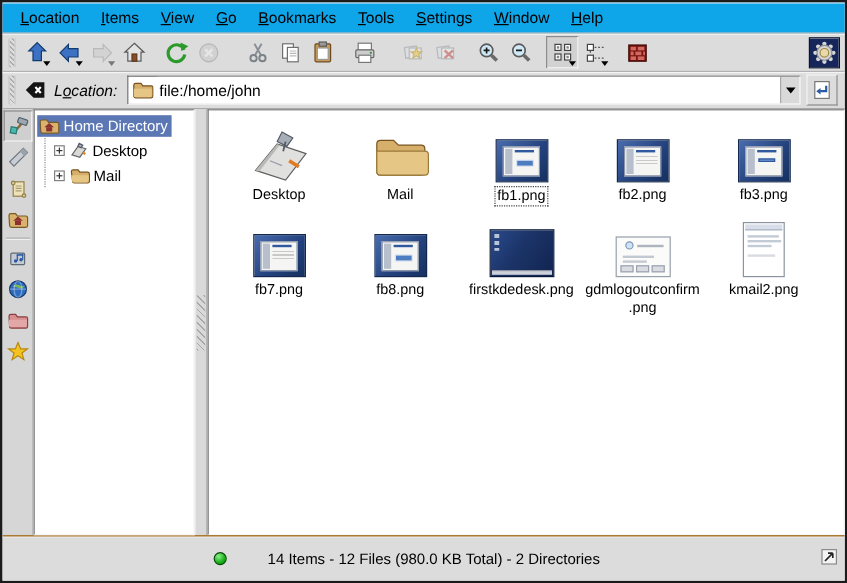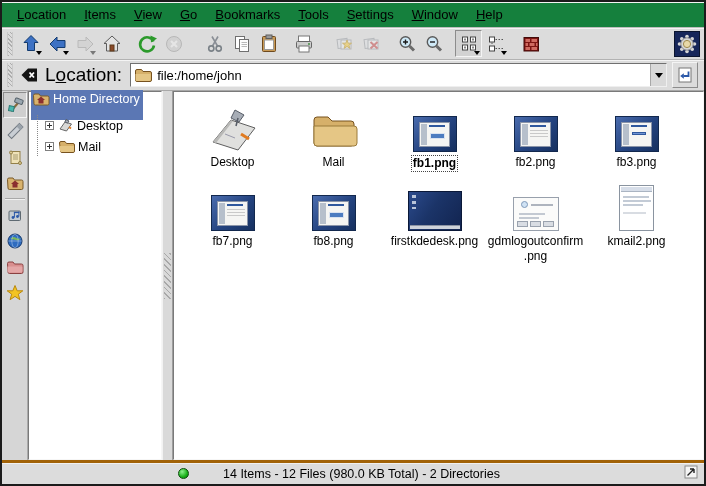--- a/index.html
+++ b/index.html
@@ -8,79 +8,79 @@
     width:706px;height:486px;
     background:#dcdcdc;
     border:2px solid #1b1b1b;
     font-family:"Liberation Sans","DejaVu Sans",sans-serif;
     color:#000;
     display:flex;flex-direction:column;
     position:relative;overflow:hidden;
   }
   
   .menubar{height:26px;display:flex;align-items:center;padding-left:6px;
-    background:#15803d;border-bottom:1px solid #bdbdbd;box-shadow:inset 0 1px 0 #f4f4f4;}
+    background:#0ea5e9;border-bottom:1px solid #bdbdbd;box-shadow:inset 0 1px 0 #f4f4f4;}
   .menu-item{display:inline-block;padding:3px 9px;font-size:13px;cursor:default;}
   .menu-item::first-letter{text-decoration:underline;}
   
   .toolbar{height:32px;display:flex;align-items:center;padding:2px 4px;
     background:#dcdcdc;border-bottom:1px solid #b2b2b2;box-shadow:inset 0 1px 0 #f4f4f4;}
   .handle{width:6px;height:24px;margin:0 4px 0 1px;
     background:repeating-linear-gradient(45deg,#adadad 0 1px,transparent 1px 3px);
     border-left:1px solid #c9c9c9;border-right:1px solid #c9c9c9;}
   .tbtn{width:27px;height:27px;display:flex;align-items:center;justify-content:center;
     border:1px solid transparent;position:relative;background:transparent;padding:0;}
   .tbtn.disabled{opacity:.45;}
   .tbtn.pressed{border-color:#8c8c8c #f4f4f4 #f4f4f4 #8c8c8c;background:#d2d2d2;}
   .tbtn .dd{position:absolute;right:1px;bottom:1px;width:0;height:0;
     border-left:3px solid transparent;border-right:3px solid transparent;border-top:4px solid #000;}
   .gap-s{margin-left:8px;}
   .gap-m{margin-left:14px;}
   .throbber{margin-left:auto;width:26px;height:26px;border:1px solid #0a142e;}
   
   .locbar{height:31px;display:flex;align-items:center;padding:2px 6px 2px 4px;
     background:#dcdcdc;border-bottom:1px solid #a8a8a8;box-shadow:inset 0 1px 0 #f4f4f4;}
-  .loclabel{font-size:19px;margin:0 8px 0 4px;white-space:nowrap;}
+  .loclabel{font-size:13px;margin:0 8px 0 4px;white-space:nowrap;font-style:italic;}
   .loclabel .accel{text-decoration:underline;}
   .combo{flex:1;display:flex;align-items:stretch;height:24px;background:#fff;
     border:1px solid;border-color:#707070 #efefef #efefef #707070;}
   .combo .cfold{display:flex;align-items:center;padding:0 3px;}
   .combo input{flex:1;border:none;outline:none;font-family:Liberation Sans, sans-serif;font-size:13px;padding:0 2px;background:#fff;}
   .combo .arrowbtn{width:16px;background:#d9d9d9;border-left:1px solid #a8a8a8;
     display:flex;align-items:center;justify-content:center;}
   .combo .arrowbtn .tri{width:0;height:0;border-left:4px solid transparent;border-right:4px solid transparent;border-top:5px solid #000;}
   .gobtn{width:26px;height:26px;margin-left:5px;display:flex;align-items:center;justify-content:center;
     border:1px solid;border-color:#f4f4f4 #8c8c8c #8c8c8c #f4f4f4;background:#dcdcdc;padding:0;}
   .clearbtn{width:24px;height:24px;display:flex;align-items:center;justify-content:center;background:transparent;border:none;padding:0;}
   
   .content{flex:1;display:flex;min-height:0;}
   .sidestrip{width:26px;background:#d6d6d6;border-right:1px solid #aaa;display:flex;flex-direction:column;align-items:center;padding-top:1px;}
   .sbtn{width:24px;height:26px;display:flex;align-items:center;justify-content:center;border:1px solid transparent;background:transparent;padding:0;}
   .sbtn.pressed{border-color:#8c8c8c #f4f4f4 #f4f4f4 #8c8c8c;background:#cfcfcf;}
   .ssep{width:20px;height:2px;margin:2px 0;border-top:1px solid #a8a8a8;border-bottom:1px solid #f0f0f0;}
   .treepanel{width:134px;background:#fff;border:1px solid;border-color:#7a7a7a #f6f6f6 #f6f6f6 #7a7a7a;
     padding:2px 0 0 2px;position:relative;font-size:12.5px;}
   .trow{display:flex;align-items:center;height:21px;white-space:nowrap;position:relative;}
-  .trow .sel{display:flex;align-items:center;background:#5b77b4;color:#fff;padding:1px 3px 13px 1px;gap:3px;}
+  .trow .sel{display:flex;align-items:center;background:#5b77b4;color:#fff;padding:1px 3px 1px 1px;gap:3px;}
   .trow.child{padding-left:14px;}
   .exp{width:9px;height:9px;background:
       linear-gradient(#333,#333) center/5px 1px no-repeat,
       linear-gradient(#333,#333) center/1px 5px no-repeat,#fff;
     border:1px solid #808080;margin-right:4px;flex:none;}
   .tlabel{margin-left:3px;}
   .treeline{position:absolute;left:8px;top:23px;height:41px;border-left:1px dotted #888;}
   .splitter{width:11px;background:#d9d9d9;border-left:1px solid #f2f2f2;border-right:1px solid #9e9e9e;
     display:flex;align-items:center;justify-content:center;}
   .splitter .grip{width:7px;height:46px;background:repeating-linear-gradient(45deg,#a8a8a8 0 1px,transparent 1px 4px);}
   .iconview{flex:1;background:#fff;border:1px solid;border-color:#7a7a7a #f6f6f6 #f6f6f6 #7a7a7a;overflow:hidden;}
   .grid{display:grid;grid-template-columns:repeat(5,101px);padding:6px 0 0 8px;}
   .file-item{display:flex;flex-direction:column;align-items:center;padding-bottom:5px;}
   .file-icon{height:54px;display:flex;align-items:flex-end;justify-content:center;margin-bottom:3px;}
   .file-label{font-size:12px;text-align:center;max-width:104px;line-height:1.25;overflow-wrap:anywhere;padding:0 2px;}
-  .file-label.focused{border:1px dotted #444;padding:0 1px;font-weight:bold;}
+  .file-label.focused{border:1px dotted #444;padding:0 1px;}
   
   .t-outer{width:44px;height:36px;border:1px solid #12284e;position:relative;
     background:linear-gradient(135deg,#4a6cae,#24437f 55%,#16305f);display:flex;align-items:center;justify-content:center;}
   .t-win{width:31px;height:25px;background:#f5f5f3;border:1px solid #8a94a8;position:relative;}
   .t-side{position:absolute;left:1px;top:1px;bottom:1px;width:6px;background:#b6bfcb;}
   .t-title{position:absolute;left:9px;top:2px;width:16px;height:2px;background:#2f589e;}
   .t-lines{position:absolute;left:9px;top:7px;right:2px;bottom:7px;
     background:repeating-linear-gradient(#c9c9c9 0 1px,transparent 1px 3px);}
   .t-logo{position:absolute;left:11px;top:11px;width:13px;height:4px;background:#4d7cc0;box-shadow:0 0 0 1px #d9e2f0;}
   .t-bar{position:absolute;left:10px;top:9px;width:14px;height:3px;background:#6f94d4;border:1px solid #2f589e;}
@@ -102,22 +102,22 @@
   .m-sel{position:absolute;left:12px;top:16px;right:2px;height:4px;background:#5b80c4;}
   .m-l1{position:absolute;left:12px;top:10px;right:4px;height:2px;background:#c3cbd6;}
   .m-l2{position:absolute;left:12px;top:25px;right:6px;height:2px;background:#d2d8e0;}
   .t-comp{width:35px;height:46px;background:#fff;border:1px solid #8a94a0;position:relative;}
   .c-tb{position:absolute;left:1px;right:1px;top:1px;height:5px;background:#d7dee9;border-bottom:1px solid #aab4c2;}
   .c-l1{position:absolute;left:3px;top:10px;width:80%;height:2px;background:#c3cbd6;}
   .c-l2{position:absolute;left:3px;top:14px;width:85%;height:2px;background:#c3cbd6;}
   .c-l3{position:absolute;left:3px;top:18px;width:60%;height:2px;background:#c3cbd6;}
   .c-l4{position:absolute;left:3px;top:26px;width:70%;height:2px;background:#d8dce2;}
   
-  .statusbar{height:24px;display:flex;align-items:center;font-size:12.5px;
-    border-top:3px solid #a16207;box-shadow:inset 0 1px 0 #f0f0f0;background:#dcdcdc;padding:0 6px;}
+  .statusbar{height:38px;display:flex;align-items:center;font-size:12.5px;
+    border-top:1px solid #a16207;box-shadow:inset 0 1px 0 #f0f0f0;background:#dcdcdc;padding:0 6px;}
   .led{width:11px;height:11px;border-radius:50%;margin-left:170px;flex:none;
     background:radial-gradient(circle at 35% 30%,#8df08d,#18b018 60%,#067a06);border:1px solid #0a4a0a;}
   .stext{margin-left:34px;white-space:nowrap;}
   .flag{margin-left:auto;}
 </style>
 </head>
 <body>
 
 <div class="window">
 

